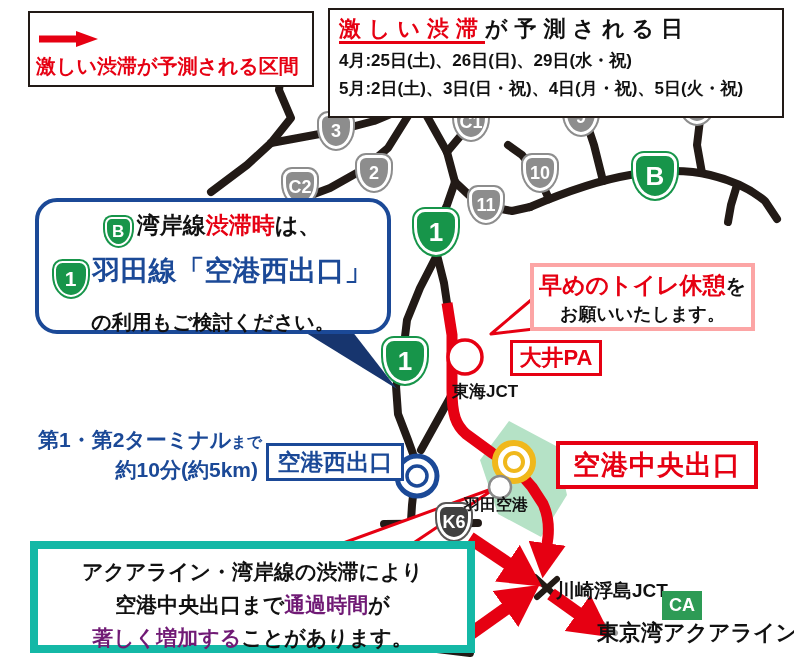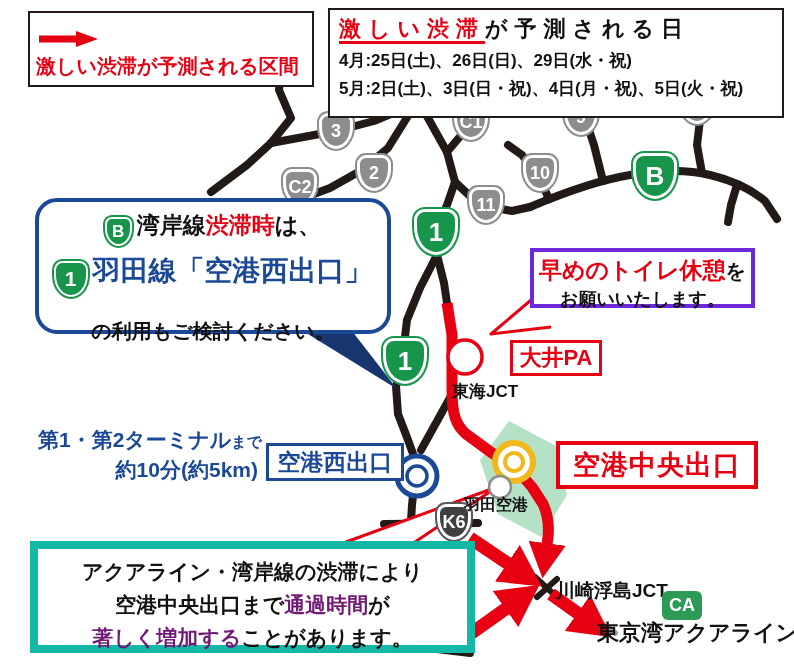--- a/index.html
+++ b/index.html
@@ -26,41 +26,41 @@
   .legend-text{color:#e60012;font-size:20px;margin-top:1px;white-space:nowrap;}
   .dates-box{left:328px;top:8px;width:456px;height:110px;border:2.5px solid #221a16;padding:4px 9px;}
   .dates-title{font-size:22px;letter-spacing:7px;color:#111;white-space:nowrap;}
   .dates-title .red-u{color:#e60012;border-bottom:3px solid #e60012;padding-bottom:0px;}
   .dates-line{font-size:17px;color:#111;margin-top:5px;white-space:nowrap;letter-spacing:0px;}
   .blue-callout{left:35px;top:198px;width:356px;height:136px;border:4.5px solid #1b4997;border-radius:22px;
     text-align:center;padding-top:8px;}
   .bc-l1{font-size:23px;color:#111;white-space:nowrap;}
   .bc-l1 .red{color:#e60012;}
   .bc-l2{font-size:28px;color:#1b4997;margin-top:6px;white-space:nowrap;}
-  .bc-l3{font-size:20px;color:#111;margin-top:21px;white-space:nowrap;}
-  .toilet-callout{left:530px;top:248px;width:225px;height:60px;border:4px solid #6d28d9;text-align:center;padding-top:3px;}
+  .bc-l3{font-size:20px;color:#111;margin-top:12px;white-space:nowrap;}
+  .toilet-callout{left:530px;top:263px;width:225px;height:68px;border:4px solid #fca5a5;text-align:center;padding-top:3px;}
   .tc-l1{font-size:23px;color:#e60012;white-space:nowrap;}
   .tc-l1 .blk{color:#111;font-size:20px;}
   .tc-l2{font-size:18px;color:#111;margin-top:1px;white-space:nowrap;}
   .oipa-box{left:510px;top:340px;width:92px;height:36px;border:3px solid #e60012;
     display:flex;align-items:center;justify-content:center;font-size:22px;color:#e60012;}
   .plain-label{position:absolute;z-index:30;color:#111;white-space:nowrap;}
   .terminal-label{left:26px;top:426px;width:236px;text-align:right;color:#1b4997;z-index:30;position:absolute;}
   .tl-l1{font-size:21px;white-space:nowrap;}
   .tl-l1 .sfx{font-size:15px;}
   .tl-l2{font-size:21px;margin-top:2px;padding-right:4px;white-space:nowrap;}
   .west-exit-box{left:266px;top:443px;width:138px;height:38px;border:3.5px solid #1b4997;
     display:flex;align-items:center;justify-content:center;font-size:23px;color:#1b4997;}
   .central-exit-box{left:556px;top:441px;width:202px;height:48px;border:4.5px solid #e60012;
     display:flex;align-items:center;justify-content:center;font-size:27px;color:#e60012;letter-spacing:1px;}
   .warning-box{left:30px;top:541px;width:445px;height:112px;border:8px solid #14b8a6;
     text-align:center;padding-top:6px;}
   .wb-line{font-size:21px;color:#111;line-height:33px;white-space:nowrap;}
   .wb-line .red{color:#701a75;}
-  .ca-badge{position:absolute;left:662px;top:591px;width:40px;height:29px;background:#2d9b55;border-radius:6px;
+  .ca-badge{position:absolute;left:662px;top:591px;width:40px;height:29px;background:#2d9b55;border-radius:0;
     color:#fff;display:flex;align-items:center;justify-content:center;font-size:18px;z-index:30;}
 </style>
 </head>
 <body>
 
 <div class="canvas">
 
   <svg class="layer" width="794" height="664" viewBox="0 0 794 664">
     <defs>
       <marker id="ah" markerWidth="3.4" markerHeight="3.4" refX="0.8" refY="1.7" orient="auto">

